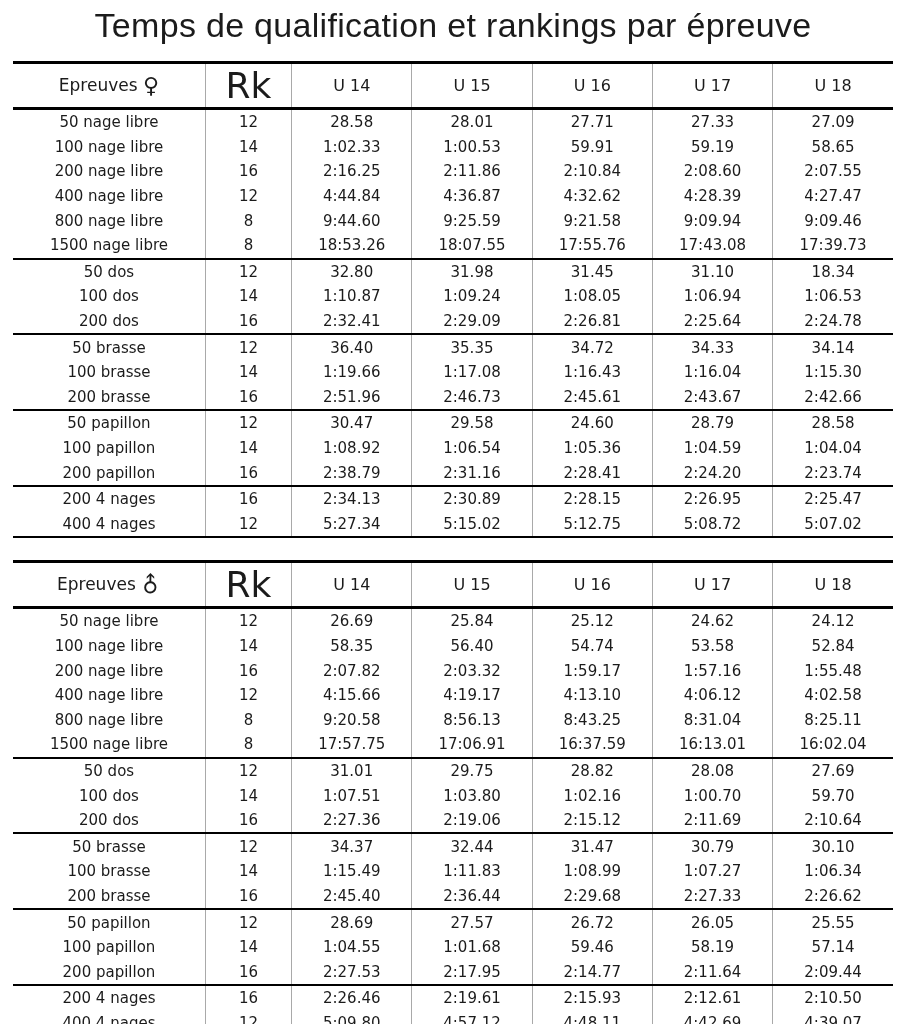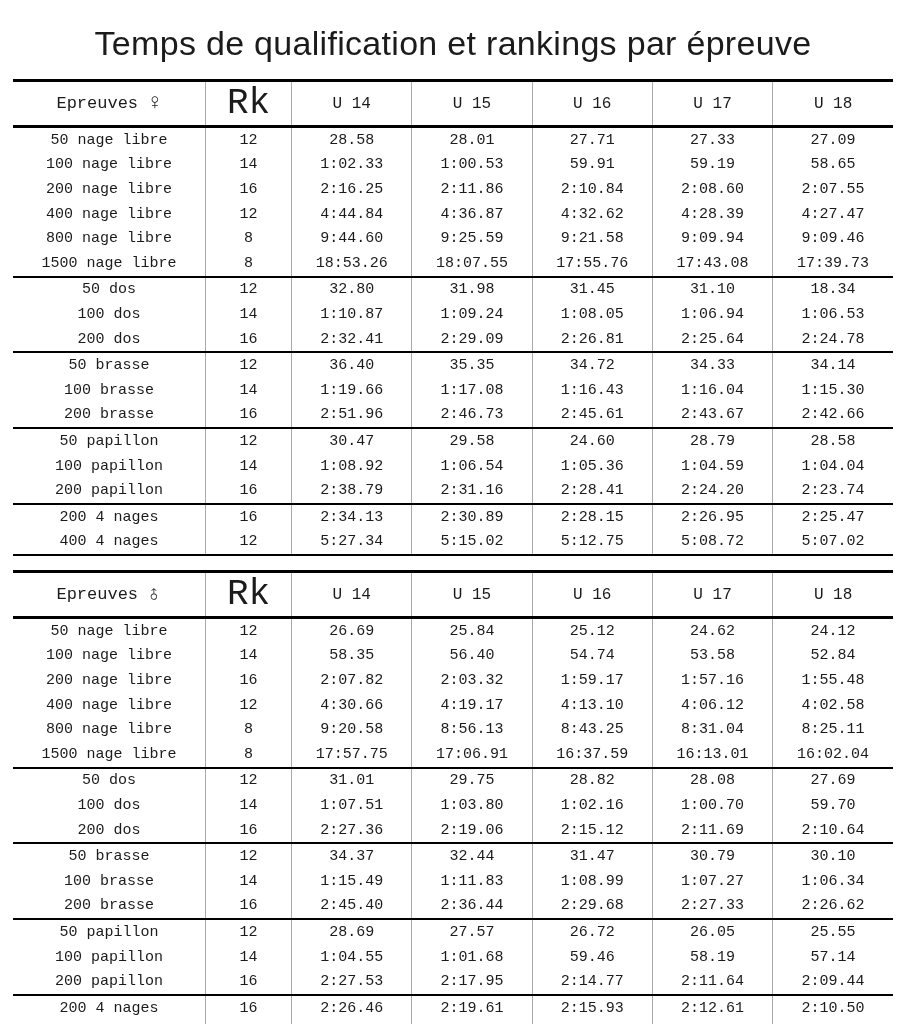--- a/index.html
+++ b/index.html
@@ -7,33 +7,32 @@
     width: 906px; height: 1024px;
     background: #ffffff;
     color: #1b1b1b;
     font-family: "DejaVu Sans", sans-serif;
   }
   .page { padding: 6px 13px 0 13px; }
   h1.title {
     font-family: "Liberation Sans", sans-serif;
     font-size: 34px;
     font-weight: 500;
-    margin: 18px 0 16px 0;
+    margin: 0 0 16px 0;
     text-align: center;
     white-space: nowrap;
     letter-spacing: 0.3px;
   }
   table.qual-table {
     border-collapse: collapse;
     table-layout: fixed;
     width: 880px;
-    margin: 0 0 14px 0;
+    margin: 0 0 22px 0;
     border-top: 3px solid #000;
     border-bottom: 2px solid #000;
-    font-family: Liberation Mono, monospace;
   }
   col.col-event { width: 192px; }
   col.col-rk    { width: 86px; }
   col.col-age   { width: 120px; }
   th, td {
     text-align: center;
     vertical-align: middle;
     padding: 0;
     border-left: 1px solid #a9a9a9;
     font-weight: 400;
@@ -282,21 +281,21 @@
             <td class="td-rk">16</td>
             <td class="td-time">2:07.82</td>
             <td class="td-time">2:03.32</td>
             <td class="td-time">1:59.17</td>
             <td class="td-time">1:57.16</td>
             <td class="td-time">1:55.48</td>
           </tr>
           <tr>
             <td class="td-event">400 nage libre</td>
             <td class="td-rk">12</td>
-            <td class="td-time">4:30.66</td>
+            <td class="td-time">4:15.66</td>
             <td class="td-time">4:19.17</td>
             <td class="td-time">4:13.10</td>
             <td class="td-time">4:06.12</td>
             <td class="td-time">4:02.58</td>
           </tr>
           <tr>
             <td class="td-event">800 nage libre</td>
             <td class="td-rk">8</td>
             <td class="td-time">9:20.58</td>
             <td class="td-time">8:56.13</td>

